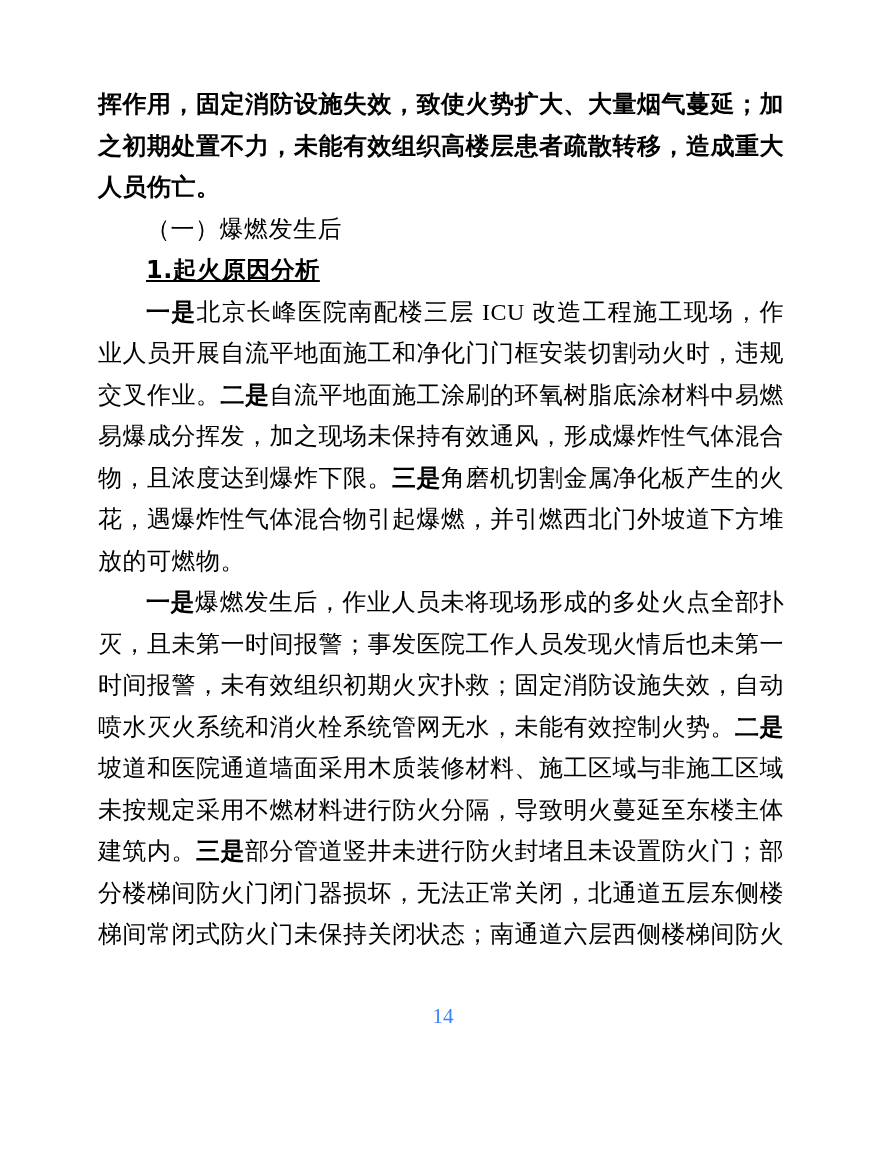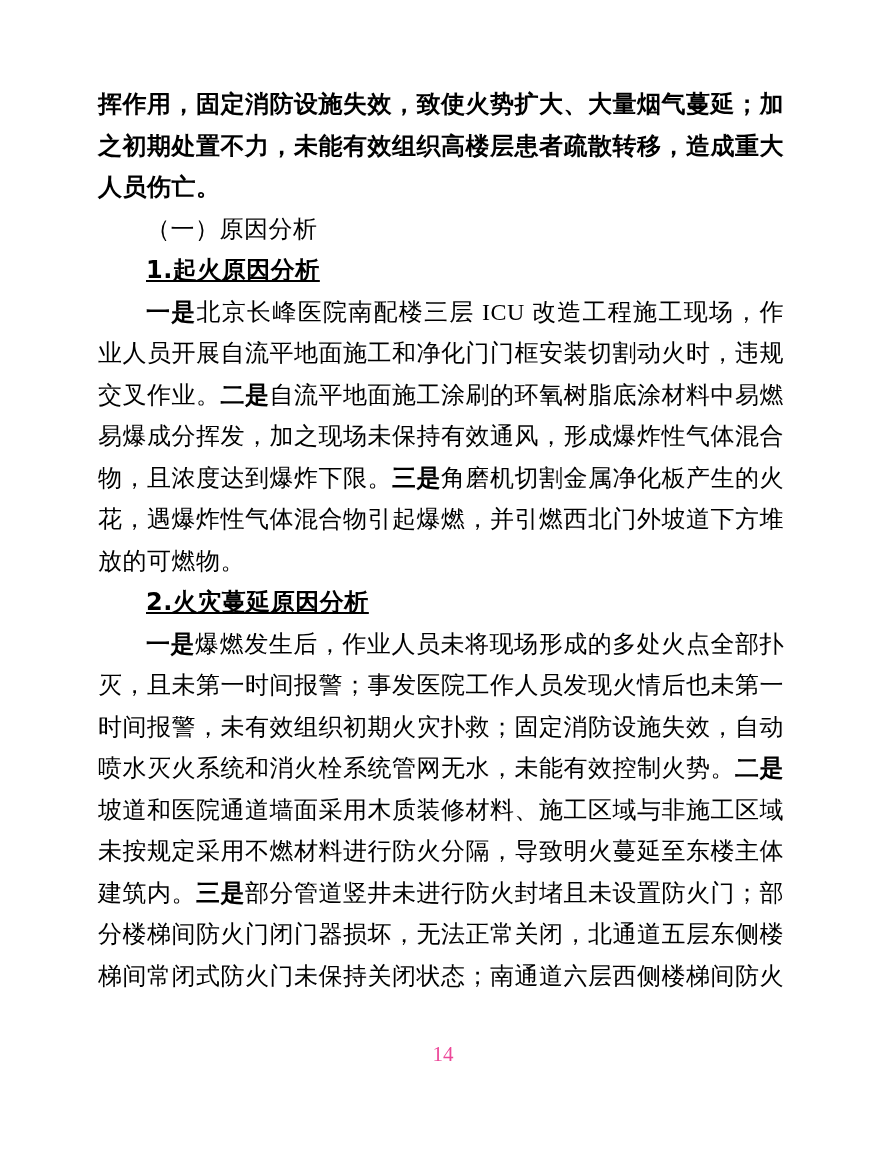--- a/index.html
+++ b/index.html
@@ -57,45 +57,44 @@
     font-weight: 400;
   }
   
   .run-bold {
     font-family: "DejaVu Sans", "Liberation Sans", sans-serif;
     font-weight: 700;
     margin-top: 16px;
   }
   .page-number {
     position: absolute;
-    top: 1042px;
+    top: 1004px;
     left: 0;
     width: 100%;
     text-align: center;
     font-family: "Liberation Serif", "DejaVu Serif", serif;
     font-size: 21px;
-    color: #ec4899;
+    color: #3b82f6;
   }
 </style>
 </head>
 <body>
 
 <div class="page">
 
   <div class="textblock">
 
     <p class="para-intro">挥作用，固定消防设施失效，致使火势扩大、大量烟气蔓延；加之初期处置不力，未能有效组织高楼层患者疏散转移，造成重大人员伤亡。</p>
 
-    <p class="heading-kai">（一）原因分析</p>
+    <p class="heading-kai">（一）爆燃发生后</p>
 
     <p class="heading-bold">1.起火原因分析</p>
 
     <p class="para-body"><span class="run-bold">一是</span><span>北京长峰医院南配楼三层 ICU 改造工程施工现场，作业人员开展自流平地面施工和净化门门框安装切割动火时，违规交叉作业。</span><span class="run-bold">二是</span><span>自流平地面施工涂刷的环氧树脂底涂材料中易燃易爆成分挥发，加之现场未保持有效通风，形成爆炸性气体混合物，且浓度达到爆炸下限。</span><span class="run-bold">三是</span><span>角磨机切割金属净化板产生的火花，遇爆炸性气体混合物引起爆燃，并引燃西北门外坡道下方堆放的可燃物。</span></p>
 
-    <p class="heading-bold">2.火灾蔓延原因分析</p>
 
     <p class="para-body"><span class="run-bold">一是</span><span>爆燃发生后，作业人员未将现场形成的多处火点全部扑灭，且未第一时间报警；事发医院工作人员发现火情后也未第一时间报警，未有效组织初期火灾扑救；固定消防设施失效，自动喷水灭火系统和消火栓系统管网无水，未能有效控制火势。</span><span class="run-bold">二是</span><span>坡道和医院通道墙面采用木质装修材料、施工区域与非施工区域未按规定采用不燃材料进行防火分隔，导致明火蔓延至东楼主体建筑内。</span><span class="run-bold">三是</span><span>部分管道竖井未进行防火封堵且未设置防火门；部分楼梯间防火门闭门器损坏，无法正常关闭，北通道五层东侧楼梯间常闭式防火门未保持关闭状态；南通道六层西侧楼梯间防火</span></p>
 
   </div>
 
   <div class="page-number">14</div>
 
 </div>
 
 </body></html>

